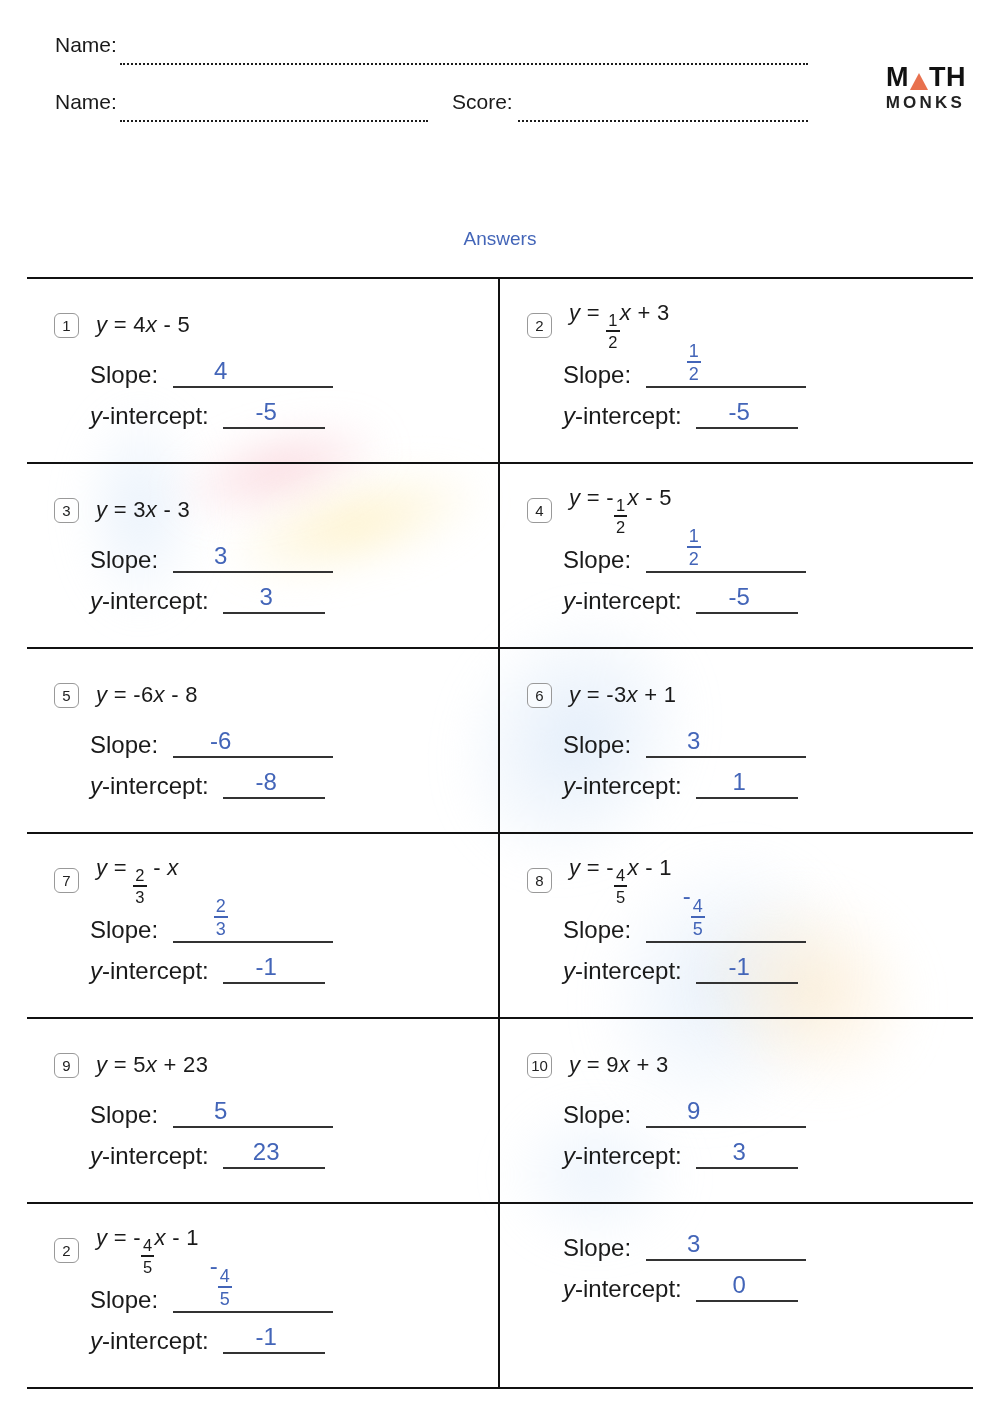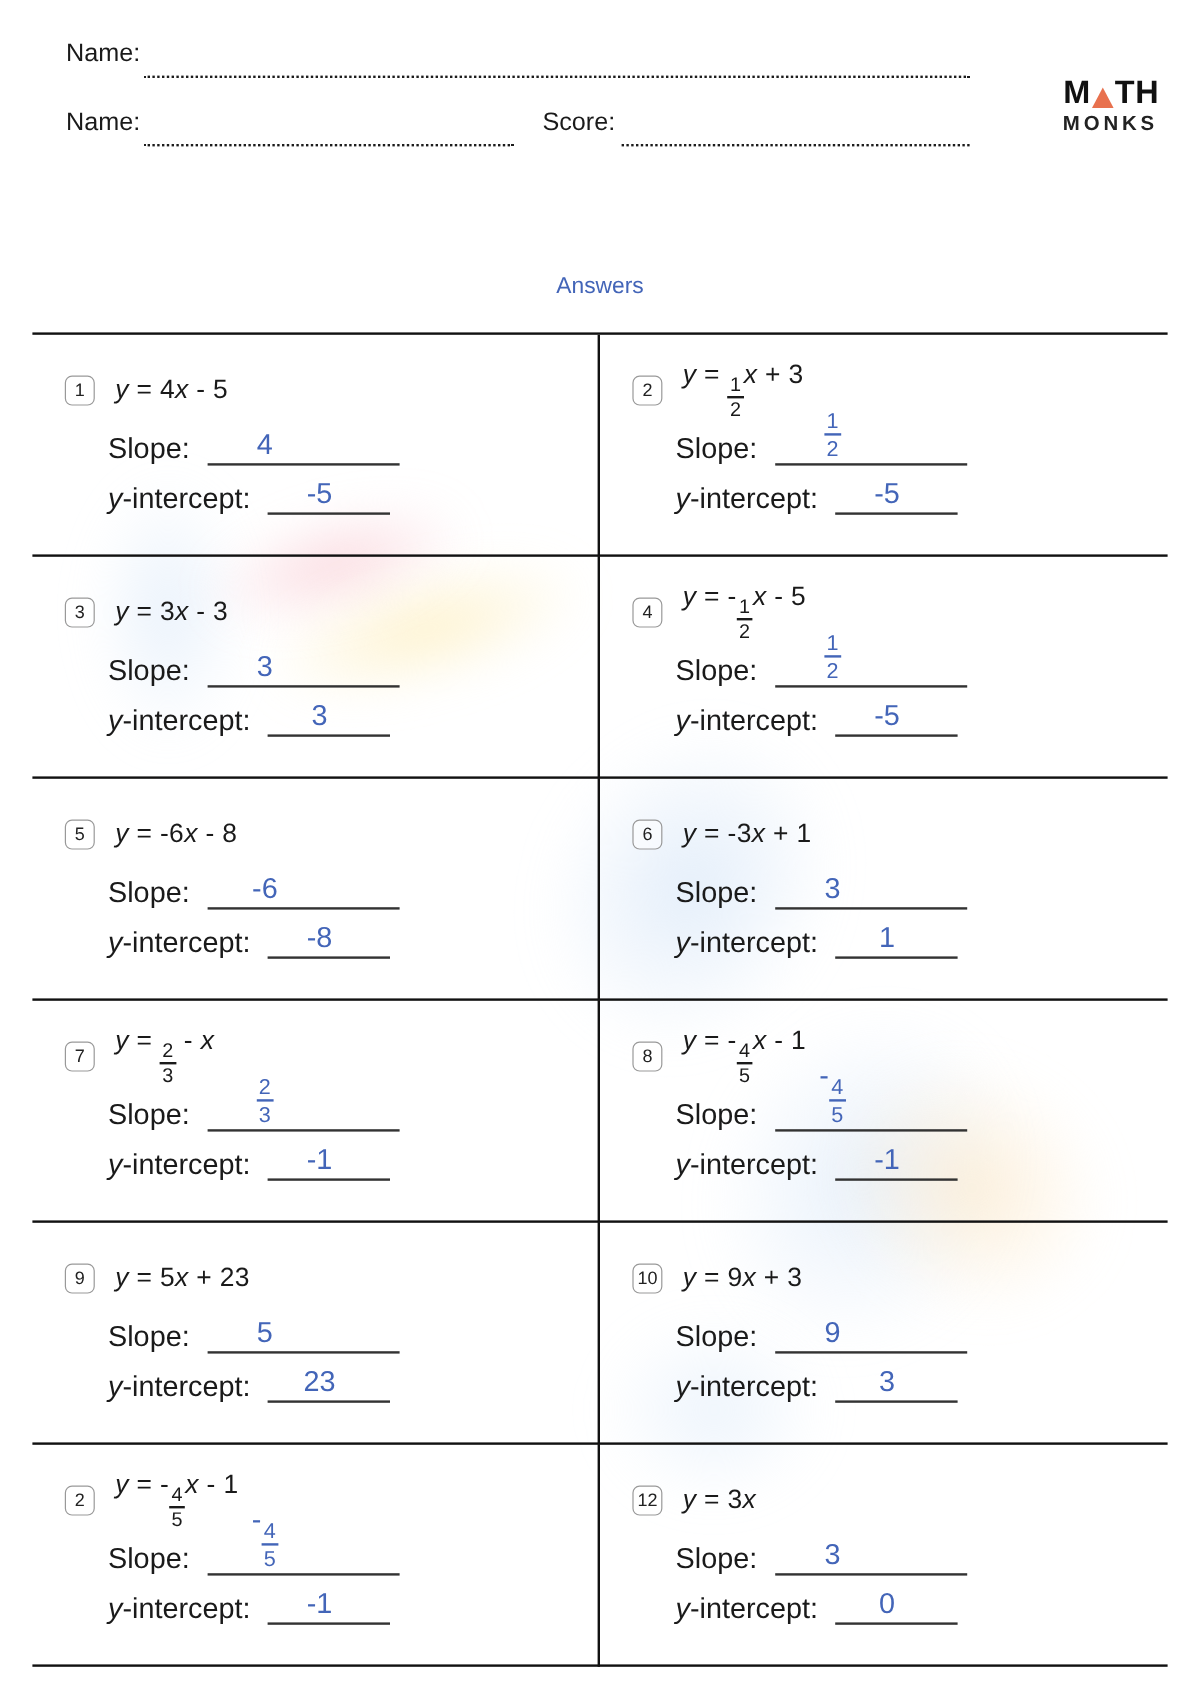--- a/index.html
+++ b/index.html
@@ -366,26 +366,20 @@
       </span>
     </div>
     <div class="ans-row yint">
       <span class="lbl yint-lbl"><i>y</i><span style="white-space: pre;">-intercept: </span></span>
       <span class="ans-line">
         <span class="ans yint-ans"><span style="white-space: pre;">-1</span></span>
       </span>
     </div>
   </div>
       <div class="cell right">
-    <div class="eq-row">
-      <span class="badge">
-        <span class="badge-num">12</span>
-      </span>
-      <span class="equation"><i>y</i><span style="white-space: pre;"> = 3</span><i>x</i></span>
-    </div>
     <div class="ans-row slope">
       <span class="lbl slope-lbl"><span style="white-space: pre;">Slope: </span></span>
       <span class="ans-line">
         <span class="ans slope-ans"><span style="white-space: pre;">3</span></span>
       </span>
     </div>
     <div class="ans-row yint">
       <span class="lbl yint-lbl"><i>y</i><span style="white-space: pre;">-intercept: </span></span>
       <span class="ans-line">
         <span class="ans yint-ans"><span style="white-space: pre;">0</span></span>

